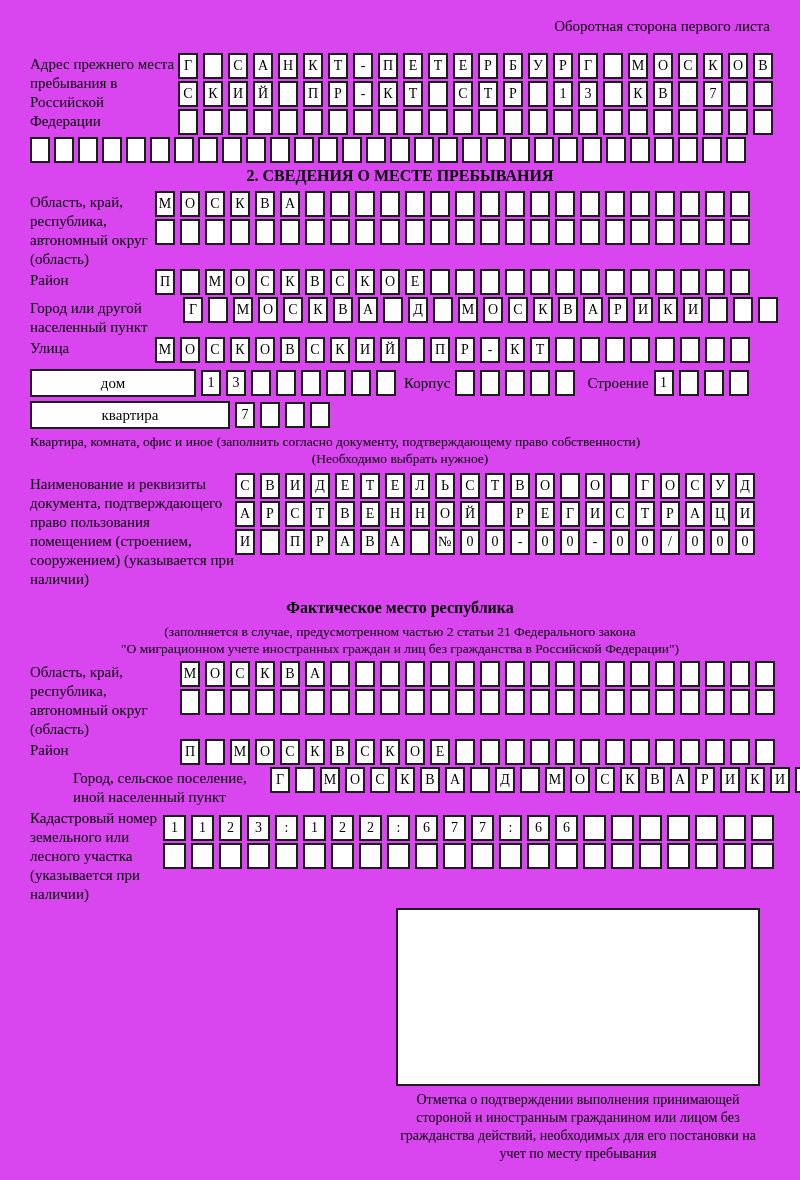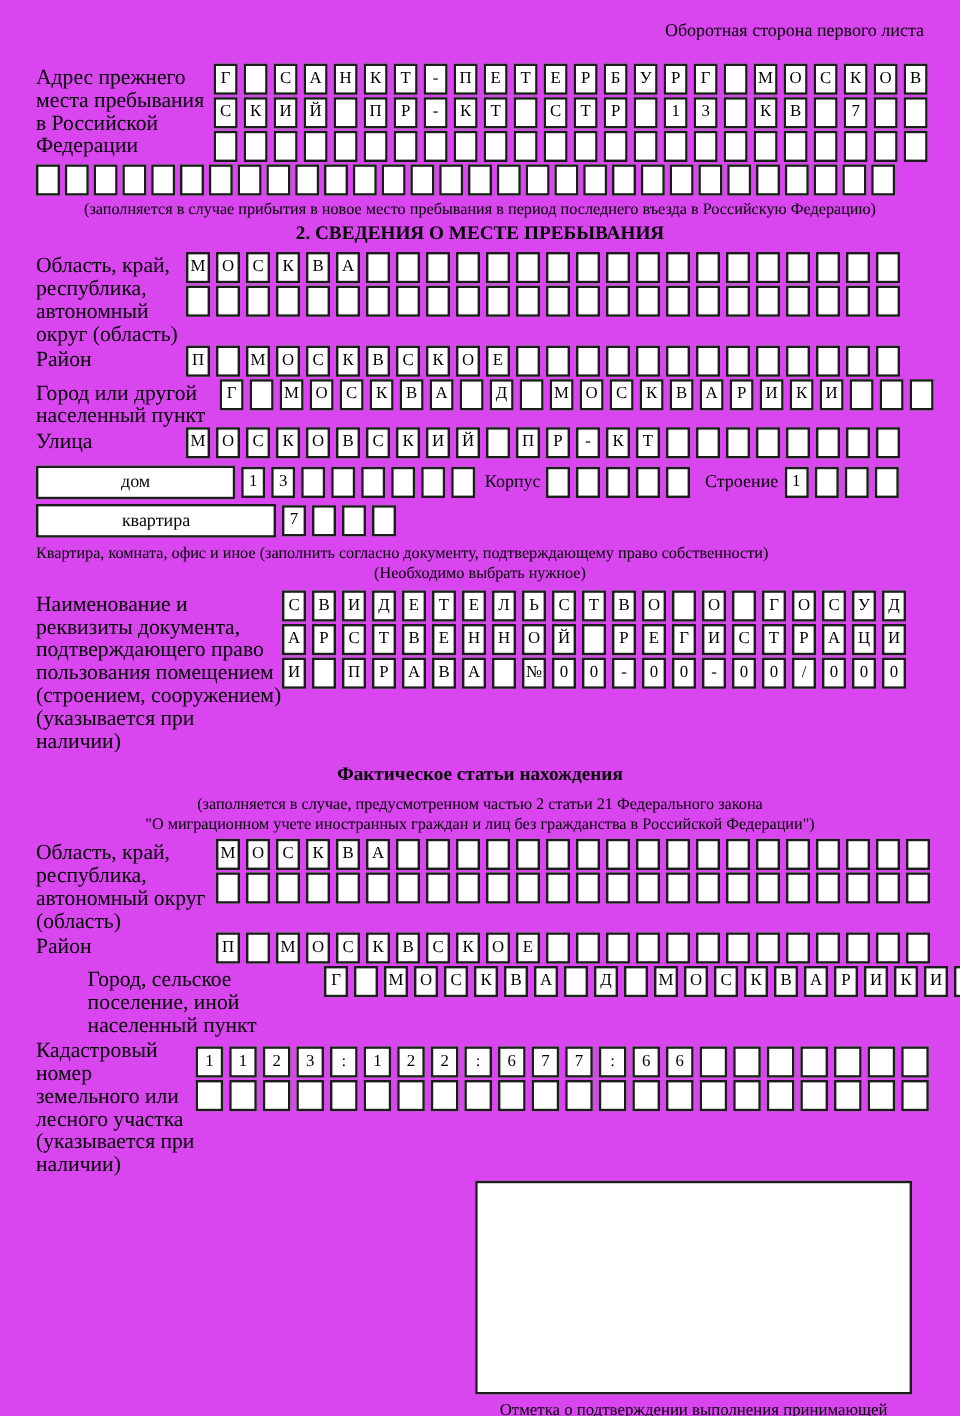--- a/index.html
+++ b/index.html
@@ -9,21 +9,21 @@
     box-sizing:border-box;
     padding:10px 30px 0 30px;
     background:#d946ef;
     color:#000;
     font-family:"Liberation Serif","DejaVu Serif",serif;
     overflow:hidden;
   }
   .header-note { text-align:right; font-size:15px; margin-top:8px; }
 
   .block { display:flex; align-items:flex-start; }
-  .lbl { flex:0 0 auto; font-size:18px; line-height:19px; padding-top:2px; }
+  .lbl { flex:0 0 auto; font-size:15px; line-height:19px; padding-top:2px; }
   .lbl-148 { width:148px; }
   .lbl-125 { width:125px; }
   .lbl-153 { width:153px; }
   .lbl-205 { width:205px; }
   .lbl-150 { width:150px; }
   .lbl-197 { width:197px;margin-left:43px; }
   .lbl-133 { width:133px; }
 
   .cells-col { display:flex; flex-direction:column; }
   .cells { display:flex; gap:5px; margin-bottom:2px; }
@@ -178,21 +178,20 @@
       <span class="cell"></span>
       <span class="cell"></span>
       <span class="cell"></span>
       <span class="cell"></span>
       <span class="cell"></span>
       <span class="cell"></span>
       <span class="cell"></span>
       <span class="cell"></span>
       <span class="cell"></span>
     </div>
-  <div class="caption center">(заполняется в случае прибытия в новое место пребывания в период последнего въезда в Российскую Федерацию)</div>
 
   <div class="sec-title mt8">2. СВЕДЕНИЯ О МЕСТЕ ПРЕБЫВАНИЯ</div>
 
   <div class="block mt6">
     <div class="lbl lbl-125">Область, край, республика, автономный округ (область)</div>
     <div class="cells-col">
       <div class="cells">
           <span class="cell">М</span>
           <span class="cell">О</span>
           <span class="cell">С</span>
@@ -447,21 +446,21 @@
           <span class="cell">0</span>
           <span class="cell">0</span>
           <span class="cell">/</span>
           <span class="cell">0</span>
           <span class="cell">0</span>
           <span class="cell">0</span>
         </div>
     </div>
   </div>
 
-  <div class="sec-title mt10">Фактическое статьи нахождения</div>
+  <div class="sec-title mt10">Фактическое место республика</div>
   <div class="caption center mt6">(заполняется в случае, предусмотренном частью 2 статьи 21 Федерального закона</div>
   <div class="caption center">"О миграционном учете иностранных граждан и лиц без гражданства в Российской Федерации")</div>
 
   <div class="block mt4">
     <div class="lbl lbl-150">Область, край, республика, автономный округ (область)</div>
     <div class="cells-col">
       <div class="cells">
           <span class="cell">М</span>
           <span class="cell">О</span>
           <span class="cell">С</span>

